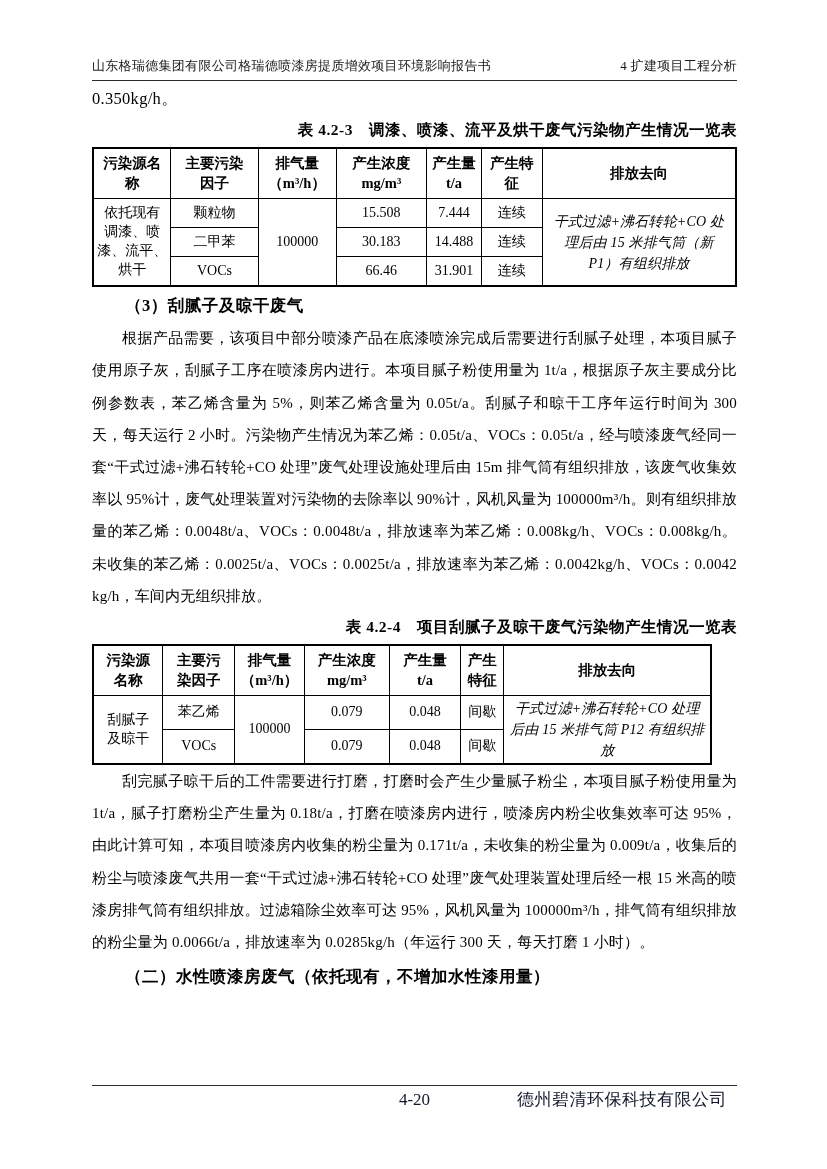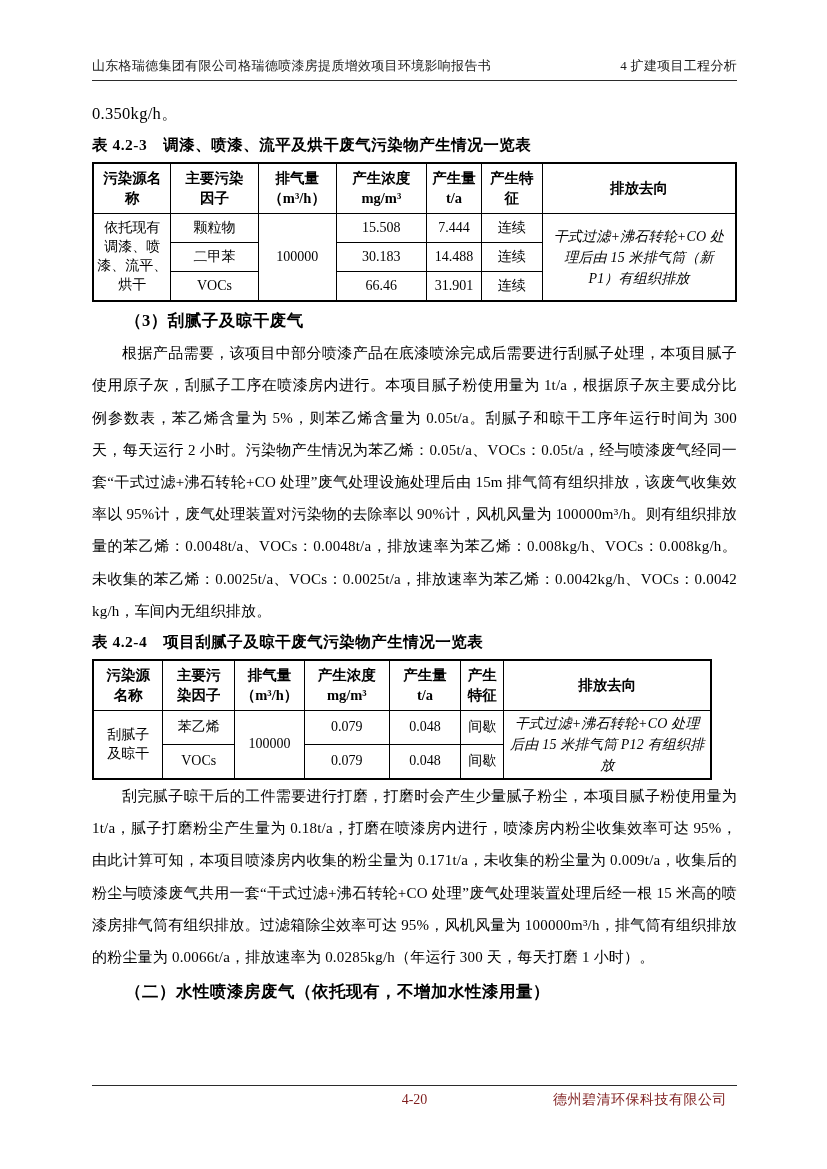--- a/index.html
+++ b/index.html
@@ -17,27 +17,27 @@
     position:absolute;top:0;left:92px;right:90px;
     padding-top:57px;padding-bottom:6px;
     border-bottom:1.5px solid #2b2b2b;
     display:flex;justify-content:space-between;align-items:flex-end;
     font-size:13px;line-height:17px;color:#1a1a1a;
     letter-spacing:0.3px;
   }
   
   .content{
     position:absolute;top:82px;left:92px;right:90px;
-    padding-top:15px;
+    padding-top:0;
   }
   .tail-line{
     margin:0;font-size:16.5px;line-height:33px;letter-spacing:0.3px;
   }
   .table-title{
-    margin:0;text-align:left;font-weight:bold;
+    margin:0;text-align:right;font-weight:bold;
     font-size:15.5px;line-height:30px;letter-spacing:0.5px;
   }
   
   table.data-table{
     border-collapse:collapse;table-layout:fixed;
     border:2px solid #000;
     margin:2px 0 0 0;
     font-size:14px;color:#000;
   }
   table.t1{width:100%;border-radius:25px;}
@@ -62,21 +62,21 @@
   .body-par{
     margin:0;font-size:15px;line-height:32.2px;
     text-align:justify;text-indent:2em;letter-spacing:0.2px;
     word-break:break-all;
   }
   
   .page-footer{
     position:absolute;left:92px;right:90px;top:1085px;
     border-top:1.5px solid #2b2b2b;
     padding-top:5px;
-    font-size:14px;line-height:16px;color:#7f1d1d;
+    font-size:17px;line-height:16px;color:#0f172a;
     height:30px;
   }
   .footer-page-num{
     position:absolute;left:50%;transform:translateX(-50%);top:6px;
   }
   .footer-company{position:absolute;right:10px;top:6px;letter-spacing:0.5px;}
 </style>
 </head>
 <body>
 

